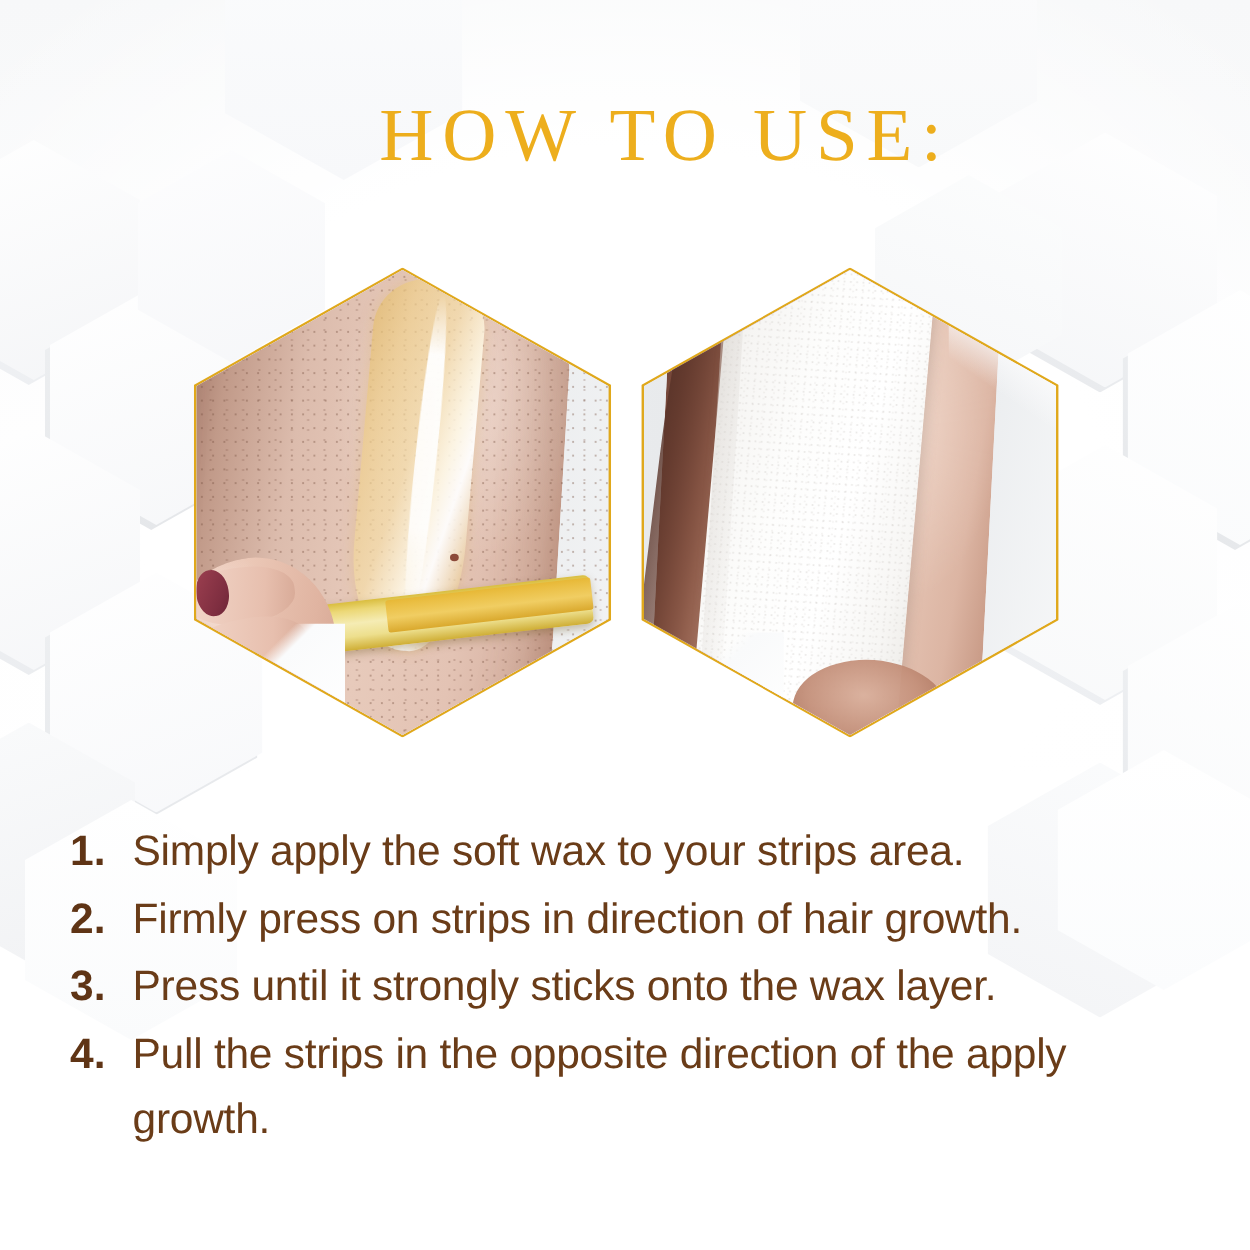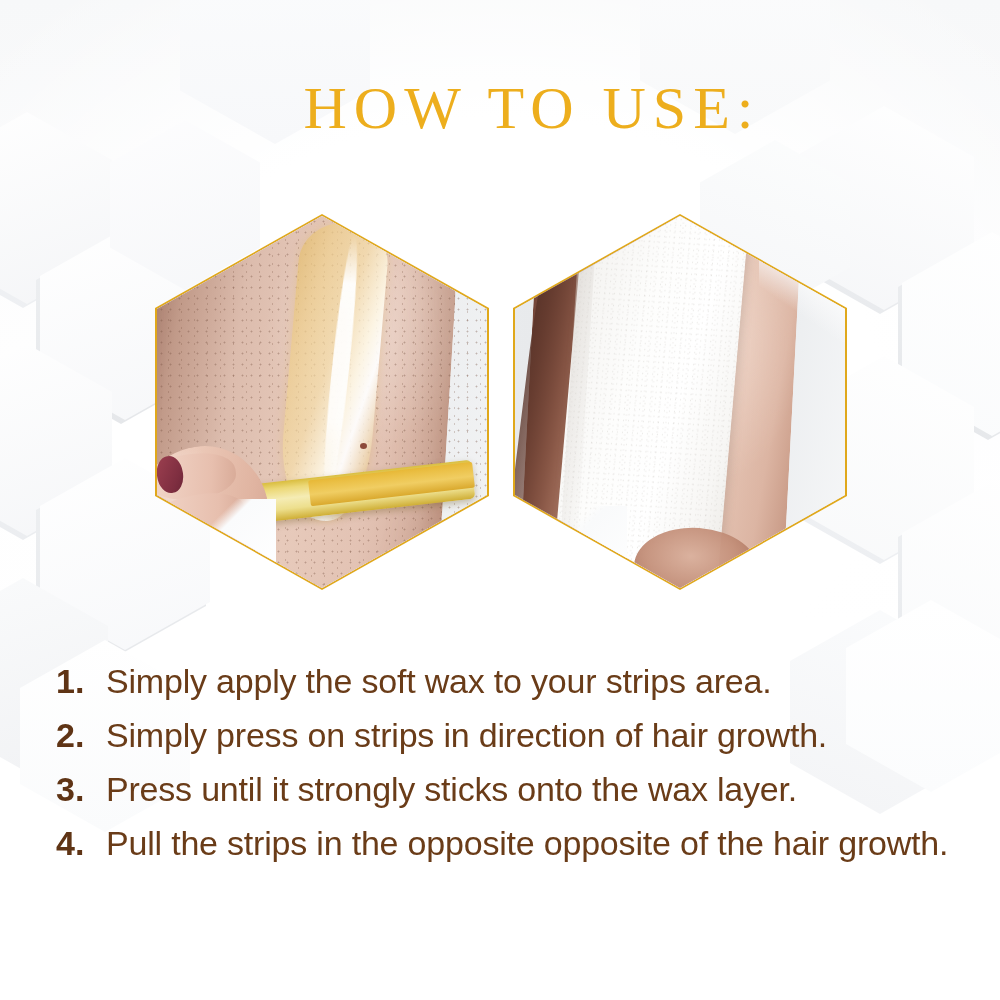--- a/index.html
+++ b/index.html
@@ -399,25 +399,25 @@
     </div>
   </div>
 
   <div id="steps">
     <div class="step">
       <span class="step-num">1.</span>
       <span class="step-text">Simply apply the soft wax to your strips area.</span>
     </div>
     <div class="step">
       <span class="step-num">2.</span>
-      <span class="step-text">Simply press on strips in direction of hair growth.</span>
+      <span class="step-text">Firmly press on strips in direction of hair growth.</span>
     </div>
     <div class="step">
       <span class="step-num">3.</span>
       <span class="step-text">Press until it strongly sticks onto the wax layer.</span>
     </div>
     <div class="step">
       <span class="step-num">4.</span>
-      <span class="step-text">Pull the strips in the opposite opposite of the hair growth.</span>
+      <span class="step-text">Pull the strips in the opposite direction of the apply growth.</span>
     </div>
   </div>
 
 </div>
 
 </body></html>

